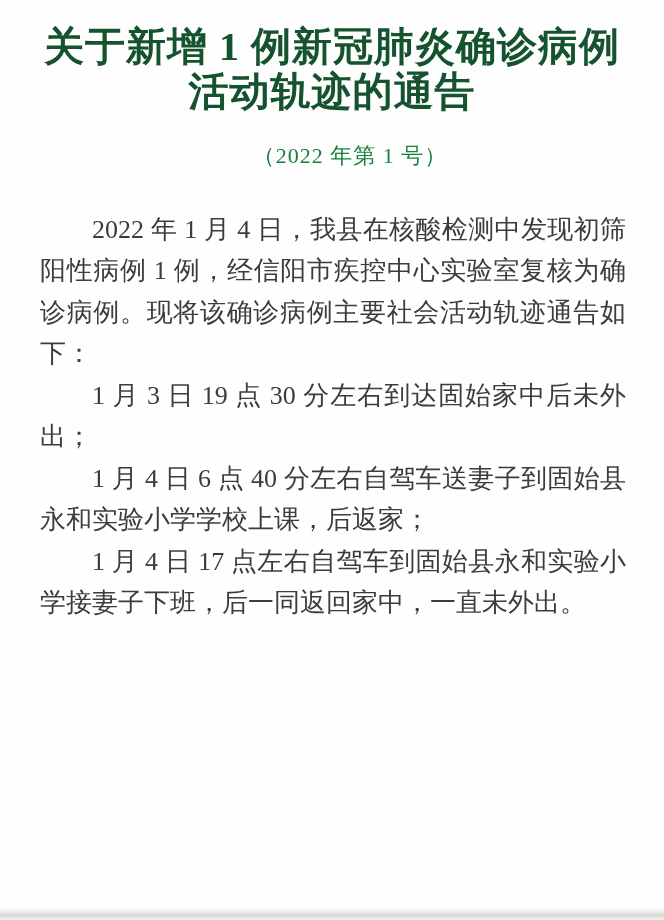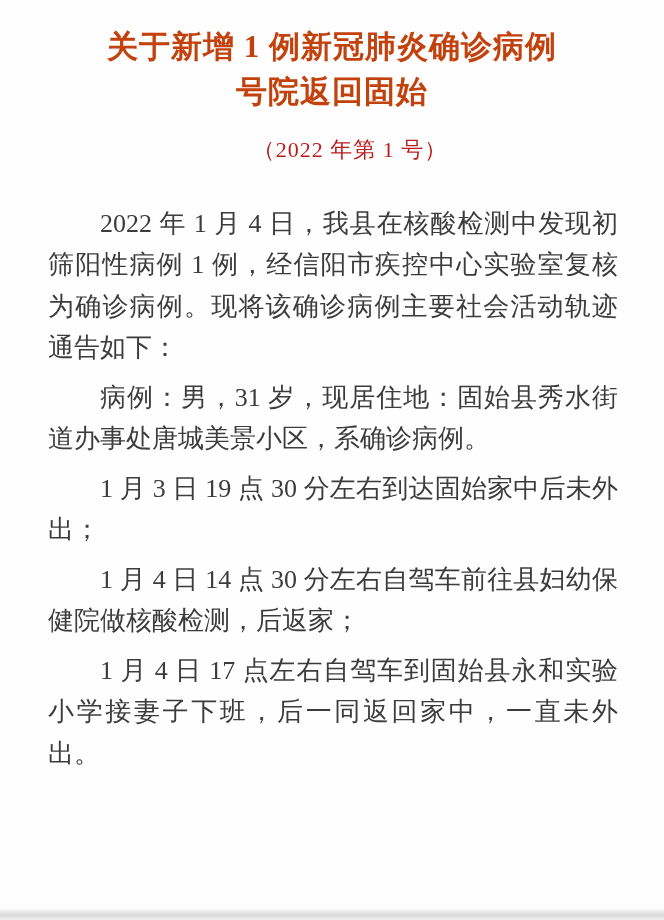--- a/index.html
+++ b/index.html
@@ -13,47 +13,47 @@
     height: 920px;
     margin: 0 auto;
     background: #fefefe;
     overflow: hidden;
     font-family: "Liberation Serif", "DejaVu Serif", serif;
     color: #3a3a3a;
   }
   .title-block {
     margin-top: 24px;
     text-align: center;
-    font-size: 31px;
+    font-size: 40px;
     font-weight: 600;
     line-height: 45px;
     letter-spacing: 1px;
-    color: #c2410c;
+    color: #14532d;
   }
   .title-line {
     display: block;
   }
   .doc-number {
     margin-top: 16px;
     text-align: center;
     font-size: 22px;
     font-weight: 400;
     letter-spacing: 1px;
-    color: #b91c1c;
+    color: #15803d;
     padding-left: 36px;
   }
   .doc-body {
     margin: 38px 38px 0 40px;
     font-size: 26px;
     line-height: 41.5px;
     text-align: justify;
     color: #3c3c3c;
   }
   .doc-body p {
-    margin: 8px;
+    margin: 0;
     padding: 0;
     text-indent: 2em;
   }
   .page-edge-shadow {
     position: absolute;
     left: 0;
     bottom: 0;
     width: 100%;
     height: 12px;
     background: linear-gradient(to bottom,
@@ -63,28 +63,27 @@
     pointer-events: none;
   }
 </style>
 </head>
 <body>
 
 <div class="page">
 
   <h1 class="title-block">
     <span class="title-line">关于新增 1 例新冠肺炎确诊病例</span>
-    <span class="title-line">号院返回固始</span>
+    <span class="title-line">活动轨迹的通告</span>
   </h1>
 
   <div class="doc-number">（2022 年第 1 号）</div>
 
   <div class="doc-body">
       <p>2022 年 1 月 4 日，我县在核酸检测中发现初筛阳性病例 1 例，经信阳市疾控中心实验室复核为确诊病例。现将该确诊病例主要社会活动轨迹通告如下：</p>
-      <p>病例：男，31 岁，现居住地：固始县秀水街道办事处唐城美景小区，系确诊病例。</p>
       <p>1 月 3 日 19 点 30 分左右到达固始家中后未外出；</p>
-      <p>1 月 4 日 14 点 30 分左右自驾车前往县妇幼保健院做核酸检测，后返家；</p>
+      <p>1 月 4 日 6 点 40 分左右自驾车送妻子到固始县永和实验小学学校上课，后返家；</p>
       <p>1 月 4 日 17 点左右自驾车到固始县永和实验小学接妻子下班，后一同返回家中，一直未外出。</p>
     </div>
 
   <div class="page-edge-shadow"></div>
 
 </div>
 
 </body></html>

